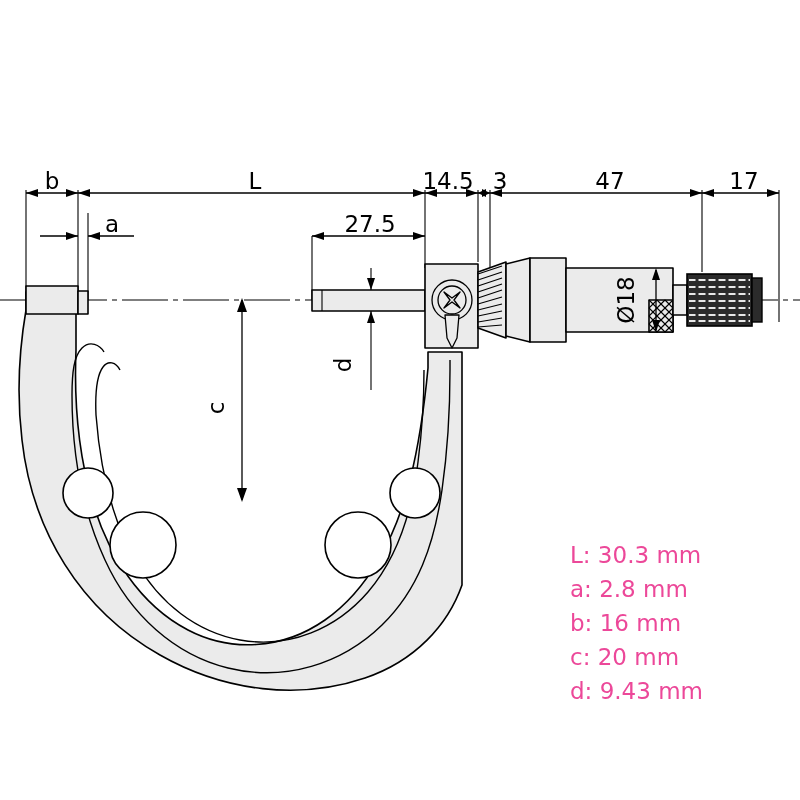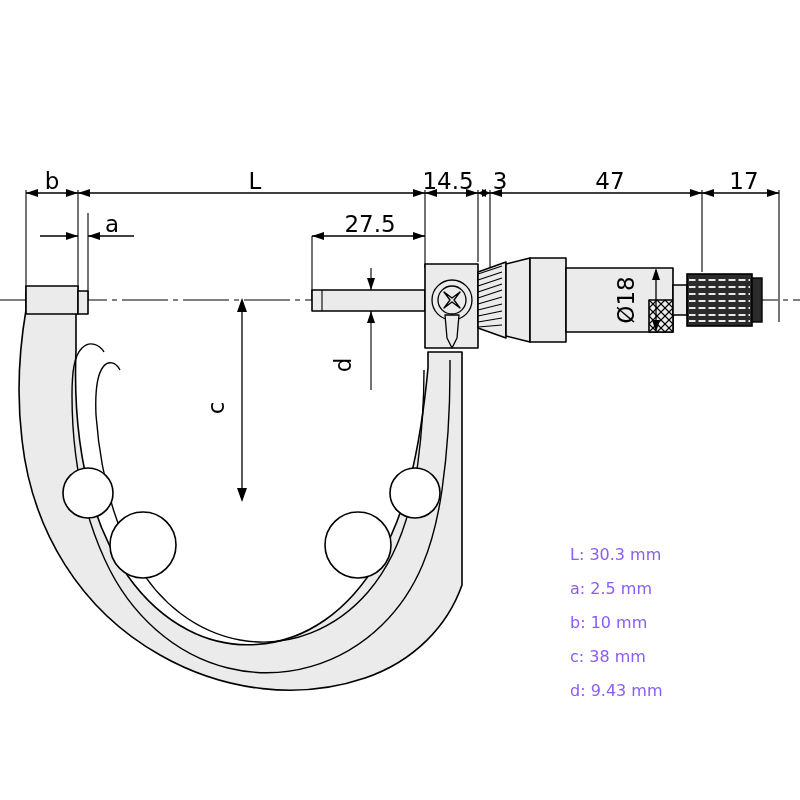--- a/index.html
+++ b/index.html
@@ -30,22 +30,22 @@
     display: block;
   }
   .legend {
     position: absolute;
     left: 570px;
     top: 538px;
     width: 220px;
   }
   .legend-row {
     font-family: "DejaVu Sans", sans-serif;
-    font-size: 16px;
-    color: #8b5cf6;
+    font-size: 23px;
+    color: #ec4899;
     line-height: 34px;
     white-space: nowrap;
   }
   text {
     font-family: "DejaVu Sans", sans-serif;
     fill: #000;
   }
   .dim-text {
     font-size: 23px;
     text-anchor: middle;
@@ -330,19 +330,19 @@
 
       <text class="dim-text" x="224" y="408" transform="rotate(-90 224 408)">c</text>
       <text class="dim-text" x="351" y="365" transform="rotate(-90 351 365)">d</text>
       <text class="dim-text" x="634" y="300" transform="rotate(-90 634 300)">Ø18</text>
     </g>
 
   </svg>
 
   <div class="legend">
     <div class="legend-row">L: 30.3 mm</div>
-    <div class="legend-row">a: 2.5 mm</div>
-    <div class="legend-row">b: 10 mm</div>
-    <div class="legend-row">c: 38 mm</div>
+    <div class="legend-row">a: 2.8 mm</div>
+    <div class="legend-row">b: 16 mm</div>
+    <div class="legend-row">c: 20 mm</div>
     <div class="legend-row">d: 9.43 mm</div>
   </div>
 
 </div>
 
 </body></html>

